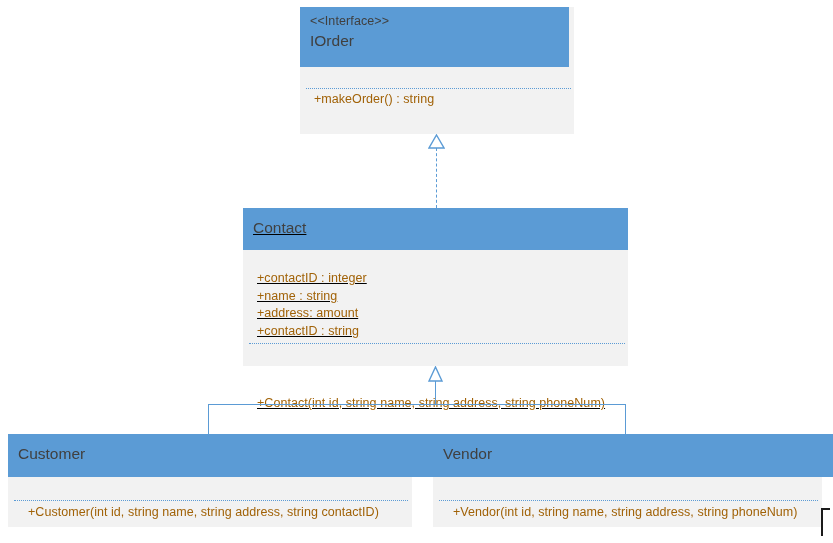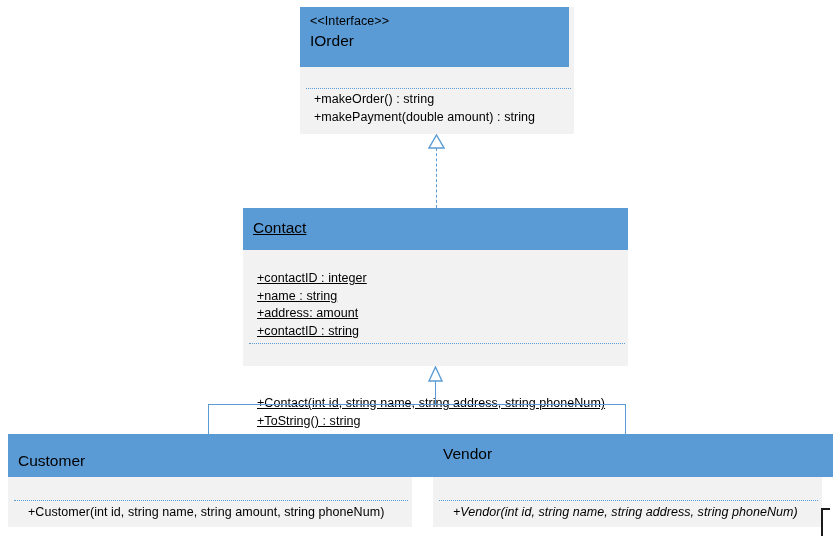--- a/index.html
+++ b/index.html
@@ -29,43 +29,43 @@
     box-sizing: border-box;
     background: #5B9BD5;
     color: #ffffff;
     padding: 6px 10px 0 10px;
     overflow: hidden;
   }
   .uml-stereotype {
     font-size: 12.5px;
     line-height: 17px;
     letter-spacing: 0.1px;
-    color: #000000;
+    color: #404040;
     white-space: nowrap;
   }
   .uml-title {
     font-size: 15.5px;
     line-height: 22px;
-    color: #000000;
+    color: #404040;
     white-space: nowrap;
   }
   .uml-compartment {
     box-sizing: border-box;
     padding: 2px 0 2px 0;
   }
   .uml-compartment.attrs {
     padding-left: 14px;
   }
   .uml-compartment.ops {
     padding-left: 14px;
   }
   .uml-member {
     font-size: 12.5px;
     line-height: 17.5px;
-    color: #000000;
+    color: #a16207;
     white-space: nowrap;
     letter-spacing: 0.05px;
   }
   .uml-divider {
     height: 0;
     border-top: 1px dotted #5B9BD5;
     margin: 0;
   }
   .conn-v-dashed {
     position: absolute;
@@ -104,21 +104,20 @@
 
   <div class="uml-box" style="left:300px; top:7px; width:274px; height:127px;">
     <div class="uml-header" style="height:60px; width:269px;">
       <div class="uml-stereotype">&lt;&lt;Interface&gt;&gt;</div>
       <div class="uml-title">IOrder</div>
     </div>
     <div class="uml-compartment attrs" style="height:21px;"></div>
     <div class="uml-divider" style="margin:0 3px 0 6px;"></div>
     <div class="uml-compartment ops">
       <div class="uml-member">+makeOrder() : string</div>
-      <div class="uml-member">+makePayment(double amount) : string</div>
     </div>
   </div>
 
   <div class="conn-v-dashed" style="left:436px; top:148px; height:60px;"></div>
   <div class="arrow-hollow-tri" style="left:428px; top:134px;">
     <svg width="17" height="15" viewBox="0 0 17 15">
       <polygon points="8.5,1 16,14 1,14" fill="#FFFFFF" stroke="#5B9BD5" stroke-width="1.4"></polygon>
     </svg>
   </div>
 
@@ -128,54 +127,53 @@
     </div>
     <div class="uml-compartment attrs" style="padding-top:20px;">
       <div class="uml-member">+contactID : integer</div>
       <div class="uml-member">+name : string</div>
       <div class="uml-member">+address: amount</div>
       <div class="uml-member">+contactID : string</div>
     </div>
     <div class="uml-divider" style="margin:1px 3px 0 6px;"></div>
     <div class="uml-compartment ops" style="padding-top:3px;margin-top:48px;">
       <div class="uml-member">+Contact(int id, string name, string address, string phoneNum)</div>
-      <div class="uml-member">+ToString() : string</div>
     </div>
   </div>
 
   <div class="conn-v-solid" style="left:435px; top:381px; height:24px;"></div>
   <div class="arrow-hollow-tri" style="left:427px; top:366px;">
     <svg width="17" height="16" viewBox="0 0 17 16">
       <polygon points="8.5,1 15,15 2,15" fill="#FFFFFF" stroke="#5B9BD5" stroke-width="1.4"></polygon>
     </svg>
   </div>
 
   <div class="conn-h-solid" style="left:208px; top:404px; width:418px;"></div>
 
   <div class="conn-v-solid" style="left:208px; top:404px; height:31px;"></div>
 
   <div class="conn-v-solid" style="left:625px; top:404px; height:31px;"></div>
 
   <div class="uml-box" style="left:8px; top:434px; width:404px; height:93px;">
-    <div class="uml-header" style="height:43px; width:472px; padding-top:16px;">
+    <div class="uml-header" style="height:43px; width:472px; padding-top:9px;">
       <div class="uml-title">Customer</div>
     </div>
     <div class="uml-compartment attrs" style="height:23px;"></div>
     <div class="uml-divider" style="margin:0 4px 0 6px;"></div>
     <div class="uml-compartment ops" style="padding-top:3px; padding-left:20px;">
-      <div class="uml-member">+Customer(int id, string name, string amount, string phoneNum)</div>
+      <div class="uml-member">+Customer(int id, string name, string address, string contactID)</div>
     </div>
   </div>
 
   <div class="uml-box" style="left:433px; top:434px; width:389px; height:93px;">
     <div class="uml-header" style="height:43px; width:468px; padding-top:9px;">
       <div class="uml-title">Vendor</div>
     </div>
     <div class="uml-compartment attrs" style="height:23px;"></div>
     <div class="uml-divider" style="margin:0 4px 0 6px;"></div>
-    <div class="uml-compartment ops" style="padding-top:3px; padding-left:20px;font-style:italic;">
+    <div class="uml-compartment ops" style="padding-top:3px; padding-left:20px;">
       <div class="uml-member">+Vendor(int id, string name, string address, string phoneNum)</div>
     </div>
   </div>
 
   <div class="artifact-bracket" style="left:821px; top:508px; width:9px; height:28px; border-right:none; border-bottom:none;"></div>
 
 </div>
 
 </body></html>

